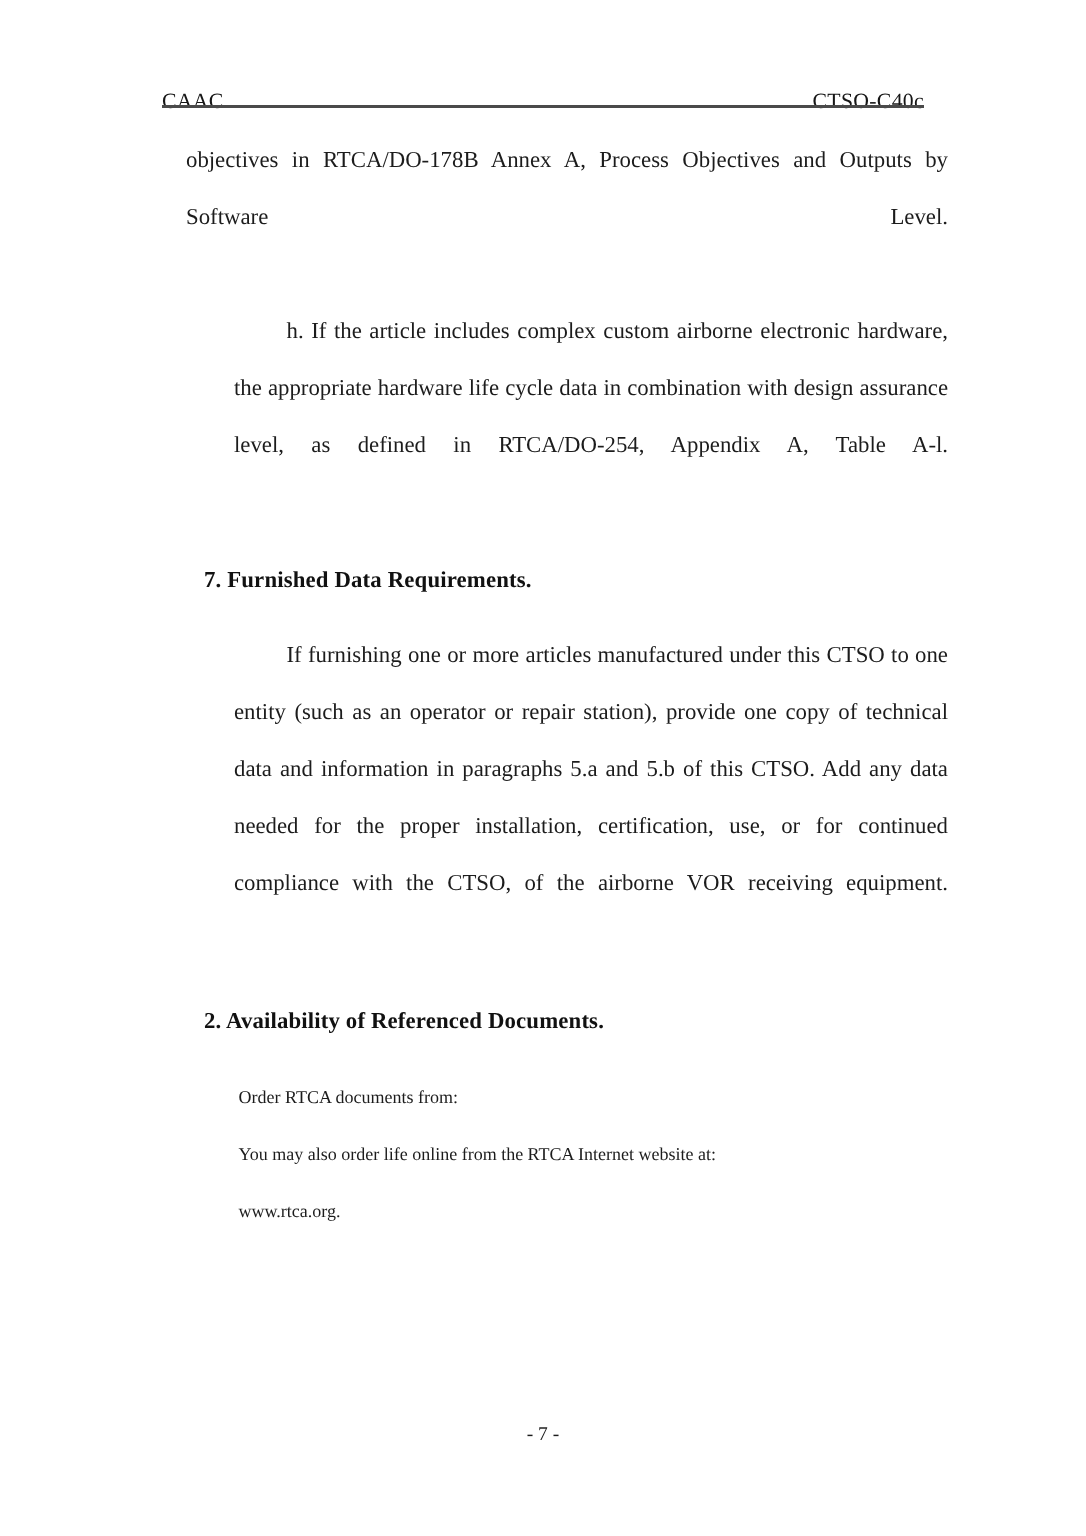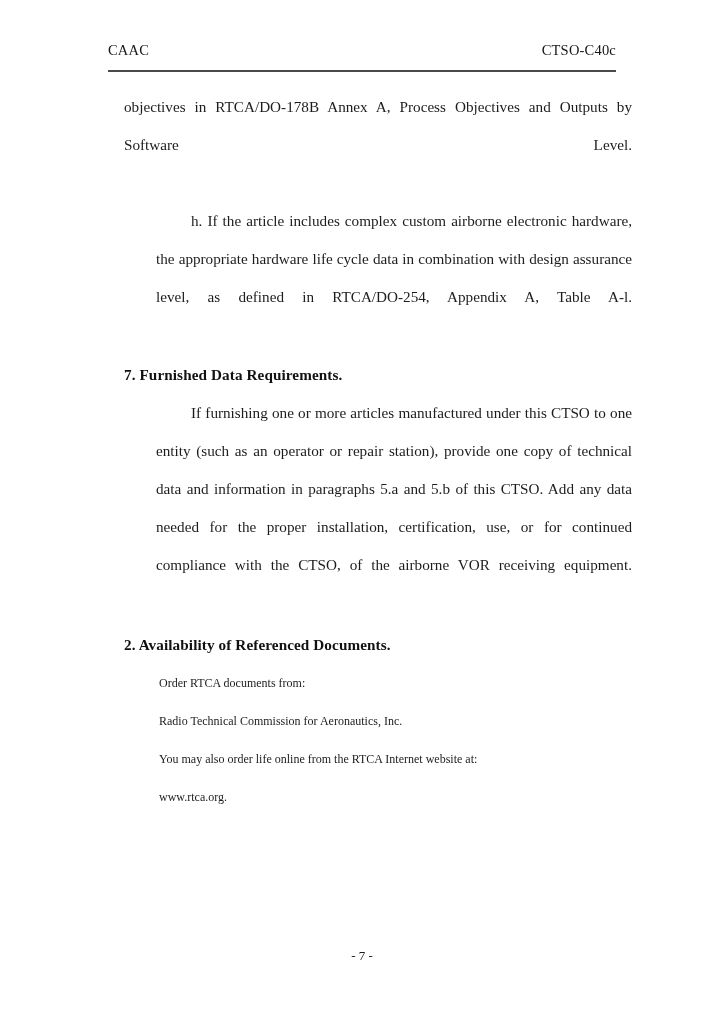--- a/index.html
+++ b/index.html
@@ -17,21 +17,21 @@
     overflow: hidden;
     font-family: "Liberation Serif", "DejaVu Serif", serif;
     color: #1c1c1c;
     -webkit-font-smoothing: antialiased;
   }
 
   
   .header {
     position: absolute;
     left: 108px;
-    top: 42px;
+    top: 60px;
     width: 508px;
     display: flex;
     justify-content: space-between;
     align-items: baseline;
     font-size: 14.5px;
     letter-spacing: 0.2px;
     color: #161616;
   }
 
   .header-rule {
@@ -70,21 +70,21 @@
   }
 
   
   p.body::after {
     content: "";
     display: inline-block;
     width: 100%;
   }
 
   h2.section {
-    margin: 0;
+    margin: 12px;
     font-size: 15.2px;
     line-height: 38px;
     font-weight: bold;
     text-align: left;
     color: #111111;
     letter-spacing: 0.1px;
   }
 
   .spacer-sm { height: 2px; }
   .spacer-md { height: 4px; }
@@ -137,21 +137,20 @@
     <h2 class="section">7. Furnished Data Requirements.</h2>
 
     <p class="body indent">If furnishing one or more articles manufactured under this CTSO to one entity (such as an operator or repair station), provide one copy of technical data and information in paragraphs 5.a and 5.b of this CTSO. Add any data needed for the proper installation, certification, use, or for continued compliance with the CTSO, of the airborne VOR receiving equipment.</p>
 
     <div class="spacer-md"></div>
 
     <h2 class="section">2. Availability of Referenced Documents.</h2>
 
     <ul class="addr-block">
       <li class="addr-line">Order RTCA documents from:</li>
-      <li class="addr-line">Radio Technical Commission for Aeronautics, Inc.</li>
       <li class="addr-line">You may also order life online from the RTCA Internet website at:</li>
       <li class="addr-line">www.rtca.org.</li>
     </ul>
 
   </div>
 
   <div class="footer">- 7 -</div>
 
 </div>
 

